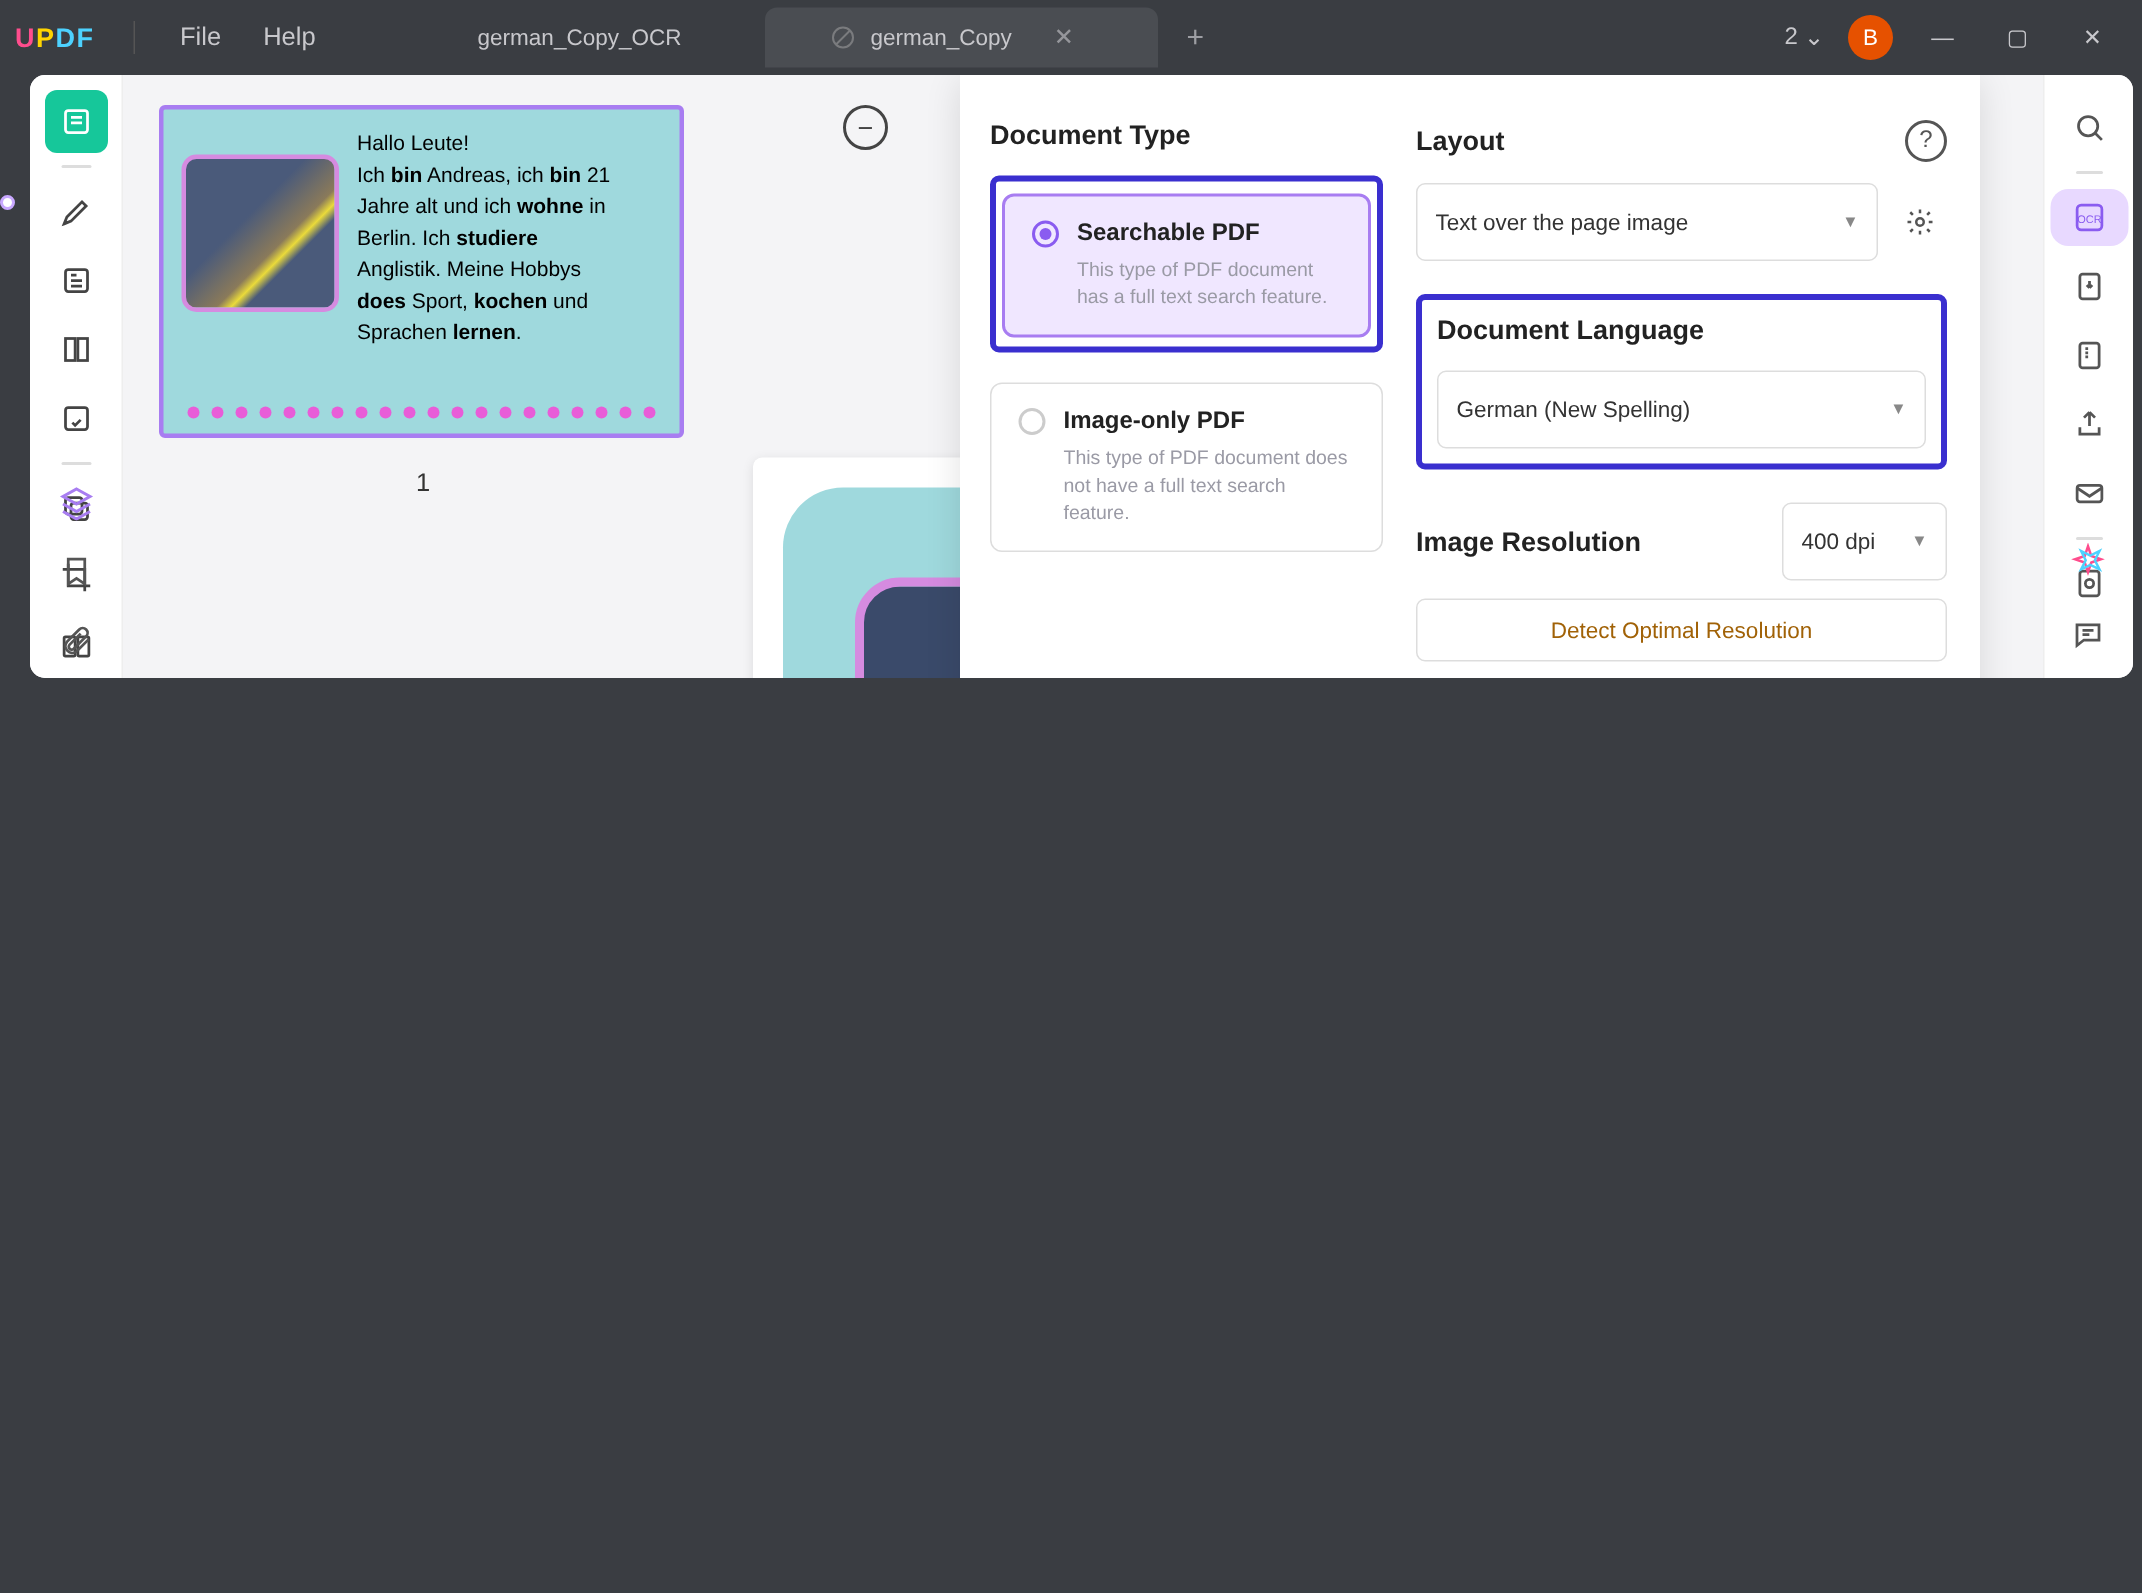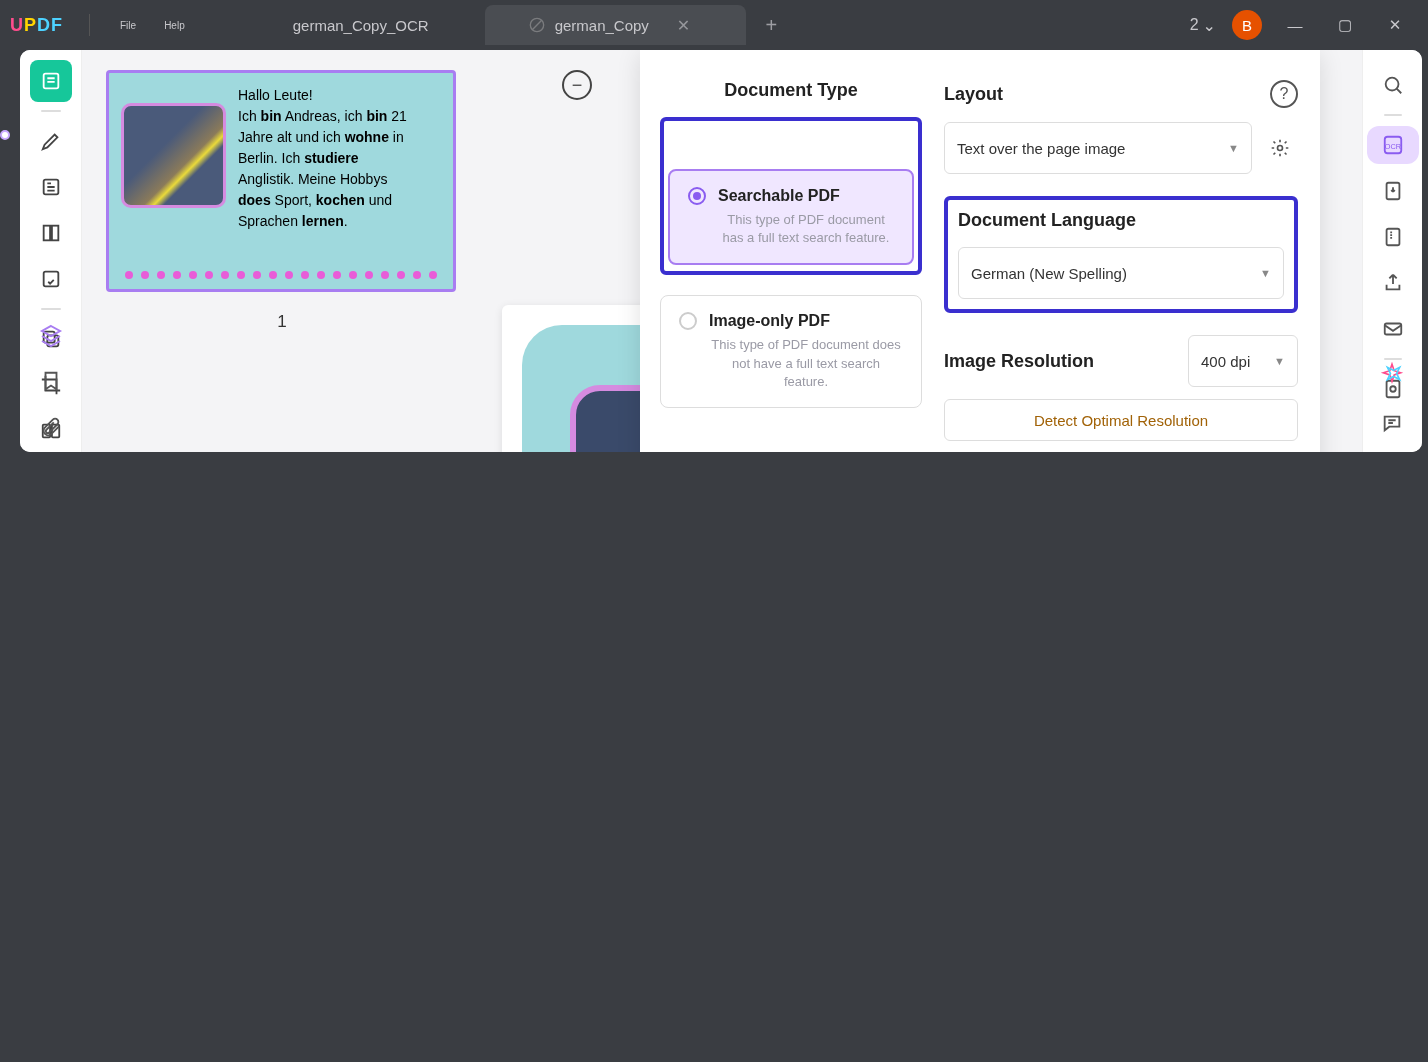--- a/index.html
+++ b/index.html
@@ -3,21 +3,21 @@
 <meta charset="utf-8">
 <style>
 * { margin: 0; padding: 0; box-sizing: border-box; font-family: -apple-system, BlinkMacSystemFont, 'Segoe UI', sans-serif; }
 body { width: 1428px; height: 1062px; background: #3a3d42; overflow: hidden; display: flex; flex-direction: column; }
 
 
 .titlebar { height: 50px; background: #3a3d42; display: flex; align-items: center; padding: 0 10px; color: #c8c8cc; }
 .logo { font-weight: bold; font-size: 18px; letter-spacing: 1px; margin-right: 10px; }
 .logo span:nth-child(1){color:#ff4d8d}.logo span:nth-child(2){color:#ffd400}.logo span:nth-child(3){color:#4dd2ff}.logo span:nth-child(4){color:#4dd2ff}
 .divider-v { width: 1px; height: 22px; background: #555; margin: 0 16px; }
-.menu-item { padding: 0 14px; font-size: 10px; cursor: pointer; }
+.menu-item { padding: 0 14px; font-size: 17px; cursor: pointer; }
 .tabs { display: flex; margin-left: 50px; align-items: center; flex: 1; }
 .tab { height: 40px; padding: 0 56px 0 44px; display: flex; align-items: center; gap: 10px; font-size: 15px; border-radius: 8px 8px 0 0; }
 .tab.active { background: #4a4d52; }
 .tab .shape { width: 16px; height: 16px; opacity: 0.5; }
 .tab .close { font-size: 16px; opacity: 0.6; margin-left: 18px; cursor: pointer; }
 .addtab { width: 30px; height: 30px; display: flex; align-items: center; justify-content: center; font-size: 20px; margin-left: 10px; cursor: pointer; opacity: 0.7;}
 .right-controls { display:flex; align-items:center; gap:16px; padding-right:6px; }
 .count { display: flex; align-items:center; gap:4px; font-size:16px; }
 .avatar { width: 30px; height: 30px; border-radius: 50%; background: #e65100; color: #fff; display: flex; align-items: center; justify-content: center; font-size: 15px; }
 .win-btn { width:34px; height:34px; display:flex; align-items:center; justify-content:center; cursor:pointer; font-size:15px; }
@@ -53,25 +53,25 @@
 
 
 .right-toolbar { width: 60px; background:#fff; display:flex; flex-direction:column; align-items:center; padding-top:16px; gap:8px; border-left:1px solid #eee;}
 .right-toolbar .gap-line { width:18px; height:2px; background:#ddd; border-radius:2px; margin:2px 0;}
 .rt-btn { width:52px; height:38px; border-radius:12px; display:flex; align-items:center; justify-content:center; cursor:pointer; }
 .rt-btn.ocr-active { background:#e8d9ff; }
 .right-toolbar-bottom { position:absolute; bottom:14px; right:6px; width:48px; display:flex; flex-direction:column; gap:18px; align-items:center;}
 
 
 .ocr-panel { position:absolute; top:0; left:620px; width:680px; height:690px; background:#fff; border-radius:0 0 12px 12px; box-shadow:0 4px 24px rgba(0,0,0,0.12); display:flex; z-index:100;}
-.ocr-left { width: 292px; padding: 30px 10px 20px 20px; text-align: center; }
+.ocr-left { width: 292px; padding: 30px 10px 20px 20px; }
 .ocr-right { flex:1; padding: 30px 22px 20px 12px; }
 .section-title { font-size: 18px; font-weight: 600; color:#222; margin-bottom: 16px; }
 .hl-box { border: 4px solid #3a2fcf; border-radius: 6px; padding: 8px 4px 6px 4px; }
-.radio-card { border:1px solid #ddd; border-radius:8px; padding:16px 18px; cursor:pointer;margin-top:40px; }
+.radio-card { border:1px solid #ddd; border-radius:8px; padding:16px 18px; cursor:pointer; }
 .radio-card.selected { background:#f0e7ff; border:2px solid #a87df1; }
 .radio-row { display:flex; align-items:center; gap:12px; margin-bottom:6px;}
 .radio { width:18px; height:18px; border-radius:50%; border:2px solid #ccc; position:relative; }
 .radio.on { border-color:#8a5cf0; }
 .radio.on::after { content:''; position:absolute; inset:3px; border-radius:50%; background:#8a5cf0;}
 .radio-title { font-size:16px; font-weight:600; color:#222; }
 .radio-desc { font-size:13px; color:#9a9aa5; line-height:1.4; margin-left:30px;}
 .select-box { width:100%; height:52px; border:1px solid #ddd; border-radius:6px; padding:0 12px; display:flex; align-items:center; justify-content:space-between; font-size:15px; color:#333; cursor:pointer; background:#fff;}
 .select-arrow { font-size:11px; color:#888; }
 .row-flex { display:flex; align-items:center; gap:10px;}

